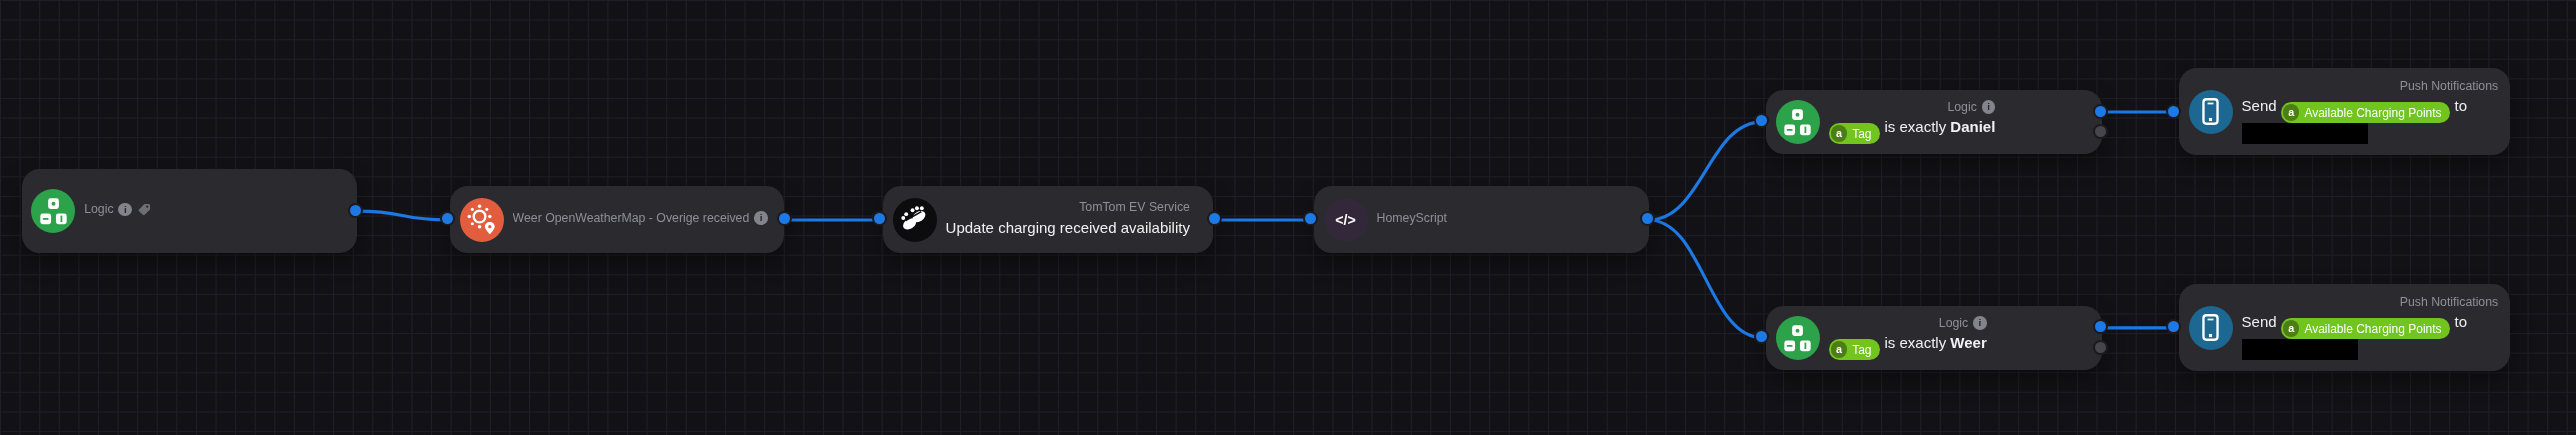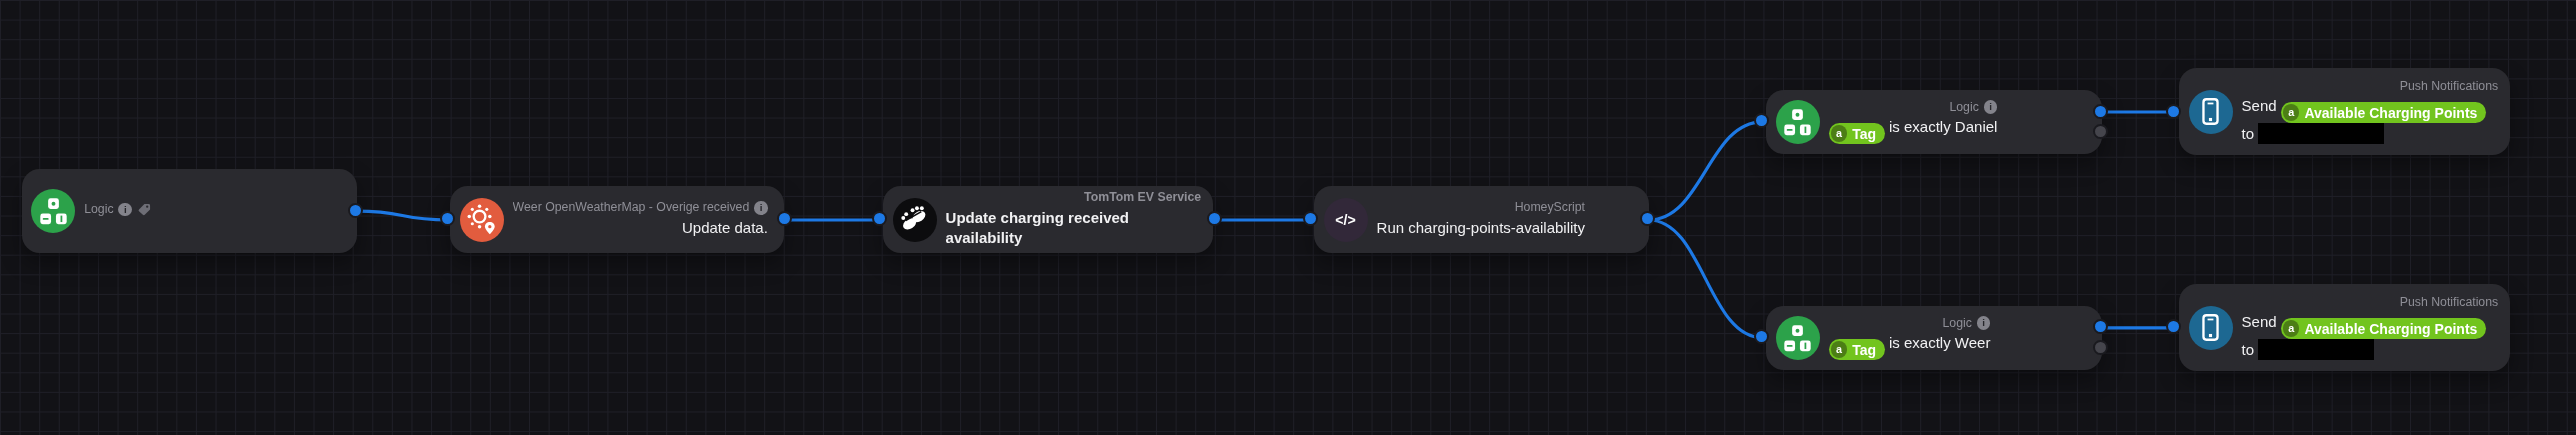--- a/index.html
+++ b/index.html
@@ -27,30 +27,30 @@
     display:flex;align-items:center;gap:4.9px;color:#8f8f97;font-size:12.3px;
     white-space:nowrap;margin-bottom:2.9px;line-height:1.2;overflow:hidden;
   }
   .infoicon{
     width:13.7px;height:13.7px;border-radius:50%;background:#83838b;color:#26262b;
     font-size:9.8px;font-weight:bold;display:inline-flex;align-items:center;
     justify-content:center;flex:0 0 13.7px;
   }
   .tagicon{width:14.7px;height:14.7px;flex:0 0 14.7px;display:inline-flex;}
   .body{color:#f1f1f3;font-size:15px;line-height:1.38;word-wrap:break-word;}
-  .b{font-weight:normal;}
+  .b{font-weight:bold;}
   .pill{
     display:inline-flex;align-items:center;background:var(--pill);
     border-radius:11.8px;padding:2px 8.8px 2px 2px;gap:4.9px;vertical-align:-4.9px;
   }
   .pill .c{
     width:16.7px;height:16.7px;border-radius:50%;background:var(--pillc);color:#fff;
     font-size:10.8px;font-weight:bold;display:flex;align-items:center;justify-content:center;
   }
-  .pill .t{color:#fff;font-weight:bold;font-size:14px;white-space:nowrap;line-height:1;}
+  .pill .t{color:#fff;font-weight:normal;font-size:12px;white-space:nowrap;line-height:1;}
   .redacted{display:inline-block;background:var(--redacted);vertical-align:-5.9px;}
   .port{
     position:absolute;z-index:3;width:10.8px;height:10.8px;border-radius:50%;
     border:2.9px solid #1a1a1f;box-sizing:content-box;cursor:crosshair;
   }
 </style>
 </head>
 <body>
 
 <div class="canvas" id="canvas" style="width: 2576px; height: 436px;">
@@ -103,26 +103,25 @@
           </g>
           <path fill="#fff" d="M30.5 24.5c2.9 0 5 2.1 5 4.7 0 3.3-5 7.8-5 7.8s-5-4.5-5-7.8c0-2.6 2.1-4.7 5-4.7z"></path>
           <circle cx="30.5" cy="29.3" r="1.7" fill="#e25c3e"></circle>
         </svg>
       </div>
       <div class="content">
         <div class="title">
           <span>Weer OpenWeatherMap - Overige received</span>
           <span class="infoicon">i</span>
         </div>
-        <div class="body"><span>Update data.</span></div>
       </div>
     </div>
     <div class="port" style="left: 440px; top: 211px; background: rgb(29, 121, 229);"></div>
     <div class="port" style="left: 777px; top: 211px; background: rgb(29, 121, 229);"></div>
-    <div class="node" style="left: 883px; top: 186px; width: 330px; height: 67px; font-weight: bold;">
+    <div class="node" style="left: 883px; top: 186px; width: 330px; height: 67px;">
       <div class="appicon" style="background: rgb(12, 12, 14);">
         <svg viewBox="0 0 44 44">
           <g fill="#fff">
             <ellipse cx="17" cy="26.5" rx="7.2" ry="5" transform="rotate(-32 17 26.5)"></ellipse>
             <ellipse cx="26.5" cy="19" rx="7.2" ry="5" transform="rotate(-32 26.5 19)"></ellipse>
             <circle cx="10.5" cy="20.5" r="2"></circle>
             <circle cx="13.5" cy="16.5" r="2"></circle>
             <circle cx="20" cy="12.5" r="2"></circle>
             <circle cx="24.5" cy="10.5" r="2"></circle>
             <circle cx="29.5" cy="10.5" r="2"></circle>
@@ -142,21 +141,20 @@
     <div class="node" style="left: 1314px; top: 186px; width: 335px; height: 67px;">
       <div class="appicon" style="background: rgb(50, 40, 57);">
         <svg viewBox="0 0 44 44">
           <text x="22" y="27.5" text-anchor="middle" font-family="Liberation Sans, sans-serif" font-size="14.5" font-weight="bold" fill="#fff">&lt;/&gt;</text>
         </svg>
       </div>
       <div class="content">
         <div class="title">
           <span>HomeyScript</span>
         </div>
-        <div class="body"><span>Run </span><span class="b">charging-points-availability</span></div>
       </div>
     </div>
     <div class="port" style="left: 1303px; top: 211px; background: rgb(29, 121, 229);"></div>
     <div class="port" style="left: 1640px; top: 211px; background: rgb(29, 121, 229);"></div>
     <div class="node" style="left: 1766px; top: 90px; width: 336px; height: 64px;">
       <div class="appicon" style="background: rgb(44, 162, 74);">
         <svg viewBox="0 0 44 44">
           <rect x="16.5" y="8.5" width="11" height="11" rx="2.5" fill="#fff"></rect>
           <circle cx="22" cy="14" r="2" fill="#2ca24a"></circle>
           <rect x="8.5" y="24" width="11" height="11" rx="2.5" fill="#fff"></rect>

